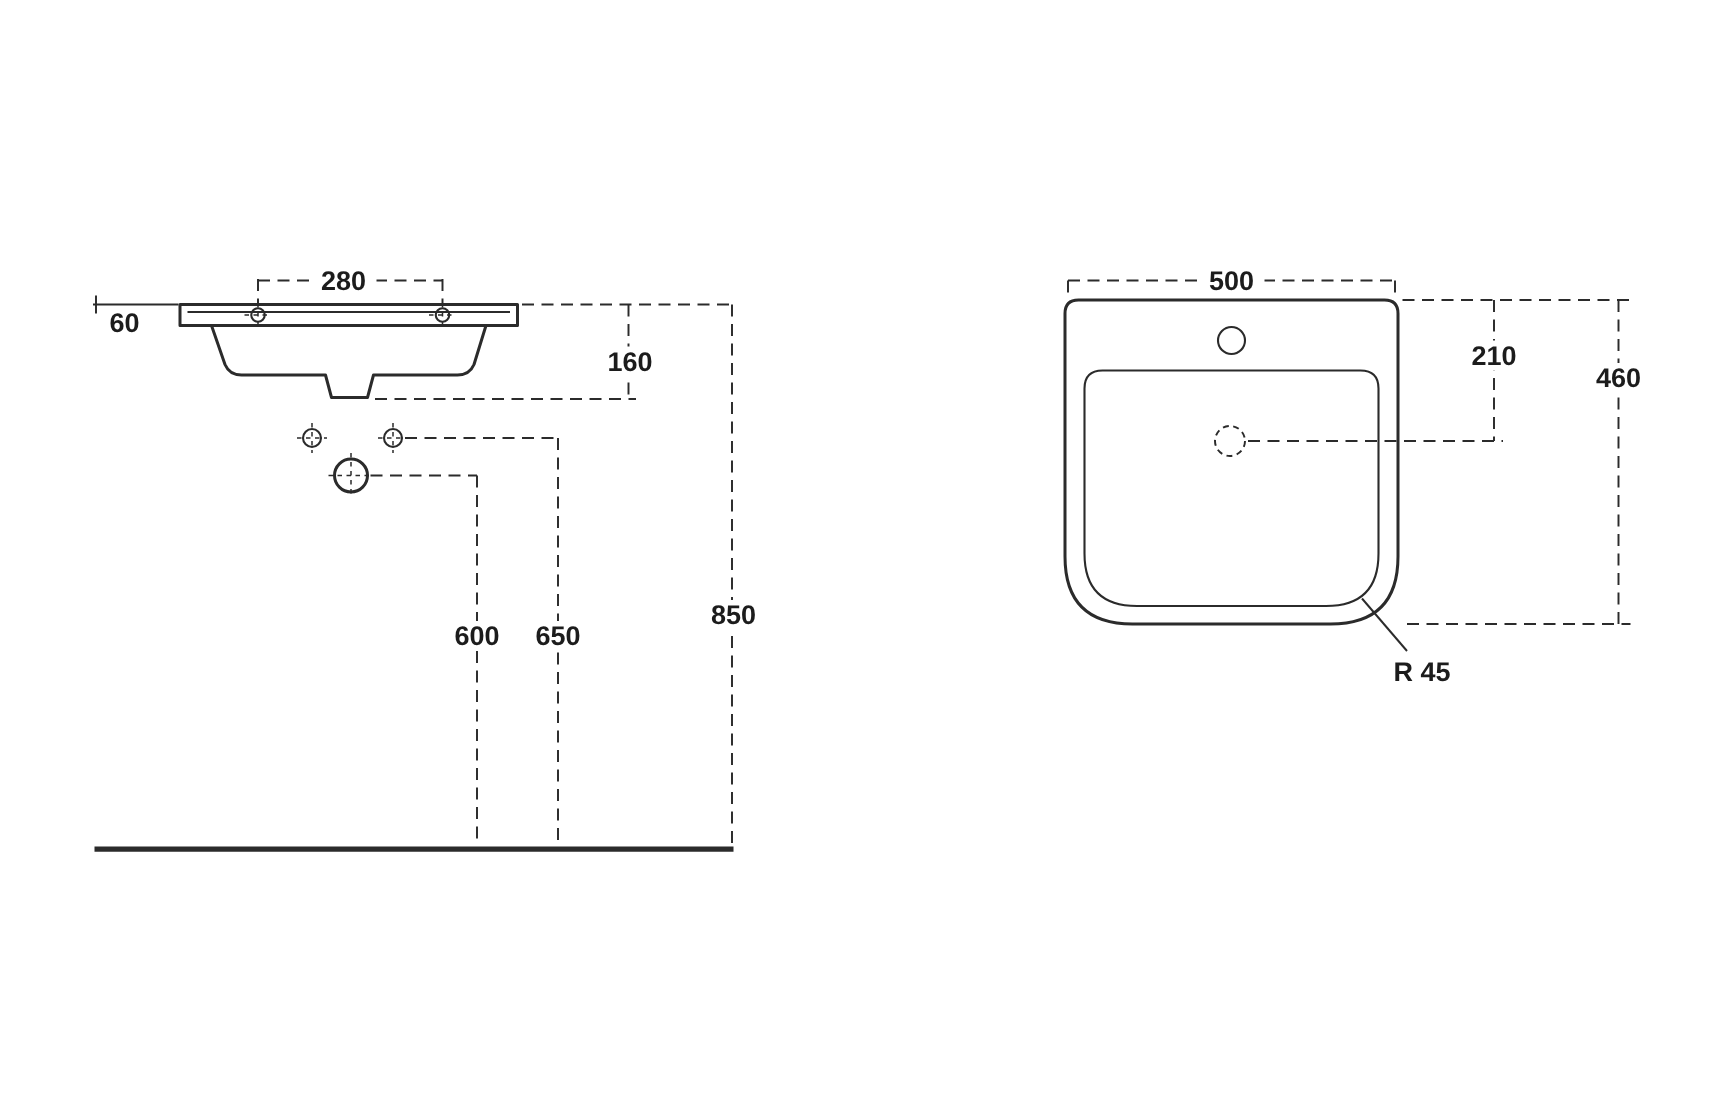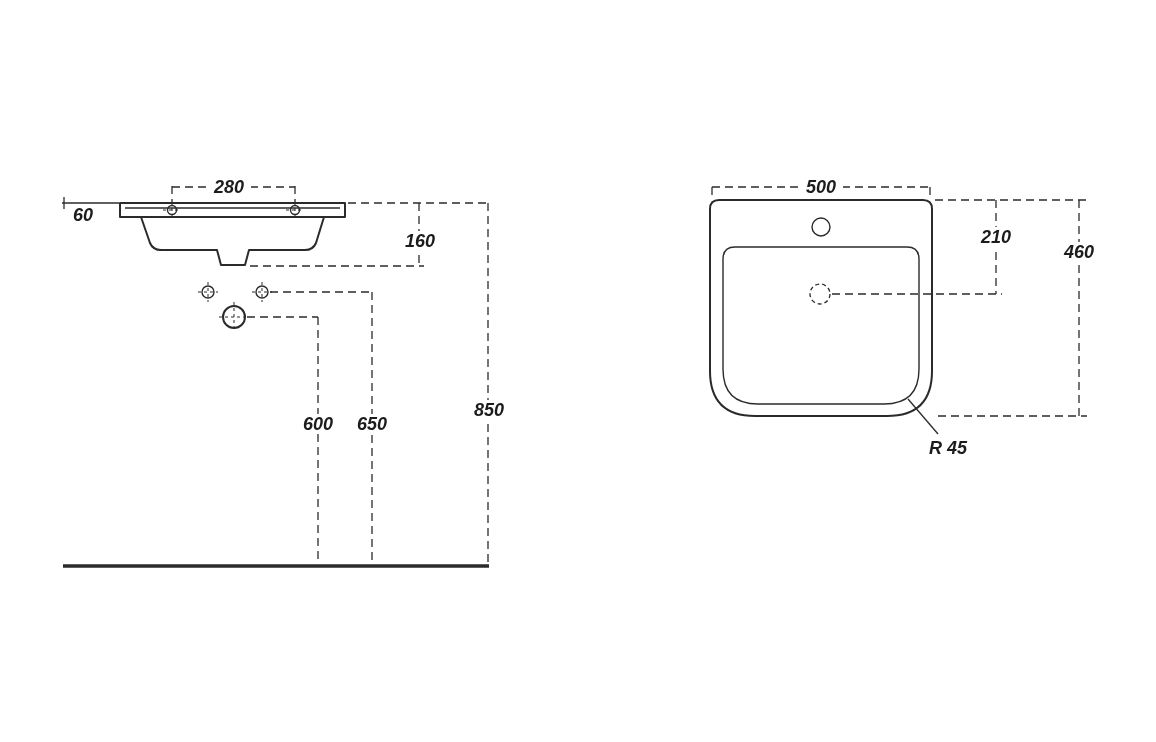--- a/index.html
+++ b/index.html
@@ -7,21 +7,20 @@
     --text:#1c1c1c;
     --background:#ffffff;
   }
   html,body{margin:0;padding:0;background:var(--background);}
   .stage{
     position:relative;
     width:1156px;height:742px;
     background:var(--background);
     font-family:"Liberation Sans",sans-serif;
     overflow:hidden;
-    font-style:italic;
   }
   svg{display:block;width:1156px;height:742px;}
   .ol{stroke:var(--line);stroke-width:2;fill:none;stroke-linejoin:round;}
   .ol-thin{stroke:var(--line);stroke-width:1.4;fill:none;}
   .dim{stroke:var(--line);stroke-width:1.3;fill:none;stroke-dasharray:8 5;}
   .cross{stroke:var(--line);stroke-width:1;fill:none;stroke-dasharray:3 3;}
   .solid-thin{stroke:var(--line);stroke-width:1.3;fill:none;}
   .floor{stroke:var(--line);stroke-width:3.5;fill:none;}
   .lblbg{fill:var(--background);}
   .label{

